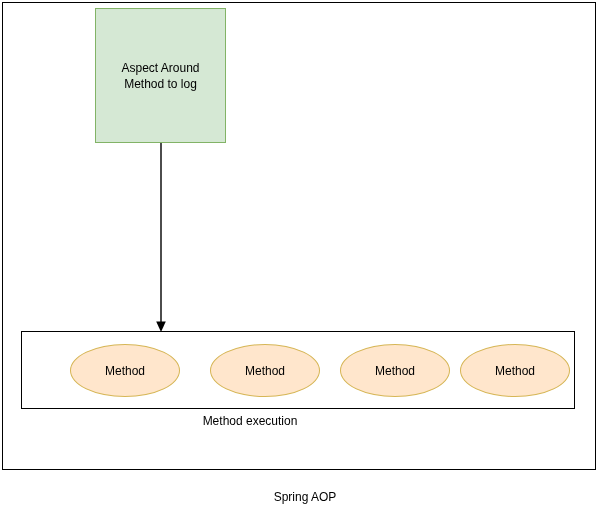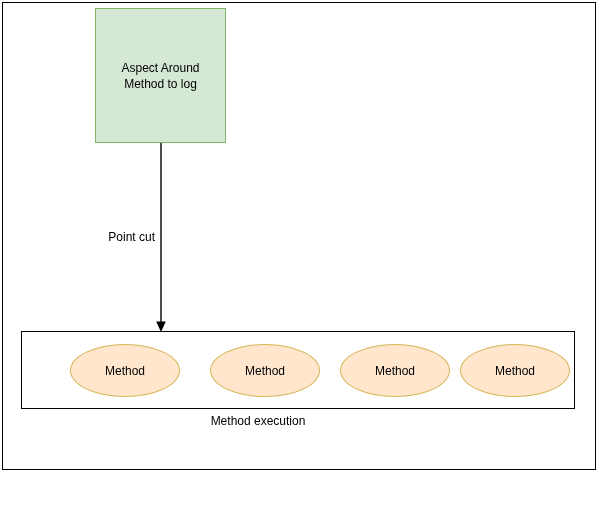--- a/index.html
+++ b/index.html
@@ -108,21 +108,21 @@
     text-align: center;
     white-space: nowrap;
   }
   .ellipse.e0 { left: 70px;  top: 344px; }
   .ellipse.e1 { left: 210px; top: 344px; }
   .ellipse.e2 { left: 340px; top: 344px; }
   .ellipse.e3 { left: 460px; top: 344px; }
 
   .method-exec-label {
     position: absolute;
-    left: 158px;
+    left: 150px;
     top: 413px;
     width: 200px;
     text-align: center;
     font-size: 12px;
     line-height: 16px;
     white-space: nowrap;
   }
 
   .caption {
     position: absolute;
@@ -145,33 +145,33 @@
   <div class="aspect-box">
     <span class="line">Aspect Around</span>
     <span class="line">Method to log</span>
   </div>
 
   <svg class="connector-svg" viewBox="0 0 601 508">
     <line x1="161" y1="143" x2="161" y2="324" stroke="#000000" stroke-width="1.4"></line>
     <polygon points="161,332 156.2,321.5 165.8,321.5" fill="#000000"></polygon>
   </svg>
 
-  <div class="pointcut-label">Point cut</div>
 
   <div class="method-box"></div>
 
   <div class="ellipse e0">
     <span>Method</span>
   </div>
   <div class="ellipse e1">
     <span>Method</span>
   </div>
   <div class="ellipse e2">
     <span>Method</span>
   </div>
   <div class="ellipse e3">
     <span>Method</span>
   </div>
 
   <div class="method-exec-label">Method execution</div>
 
+  <div class="caption">Spring AOP</div>
 
 </div>
 
 </body></html>

